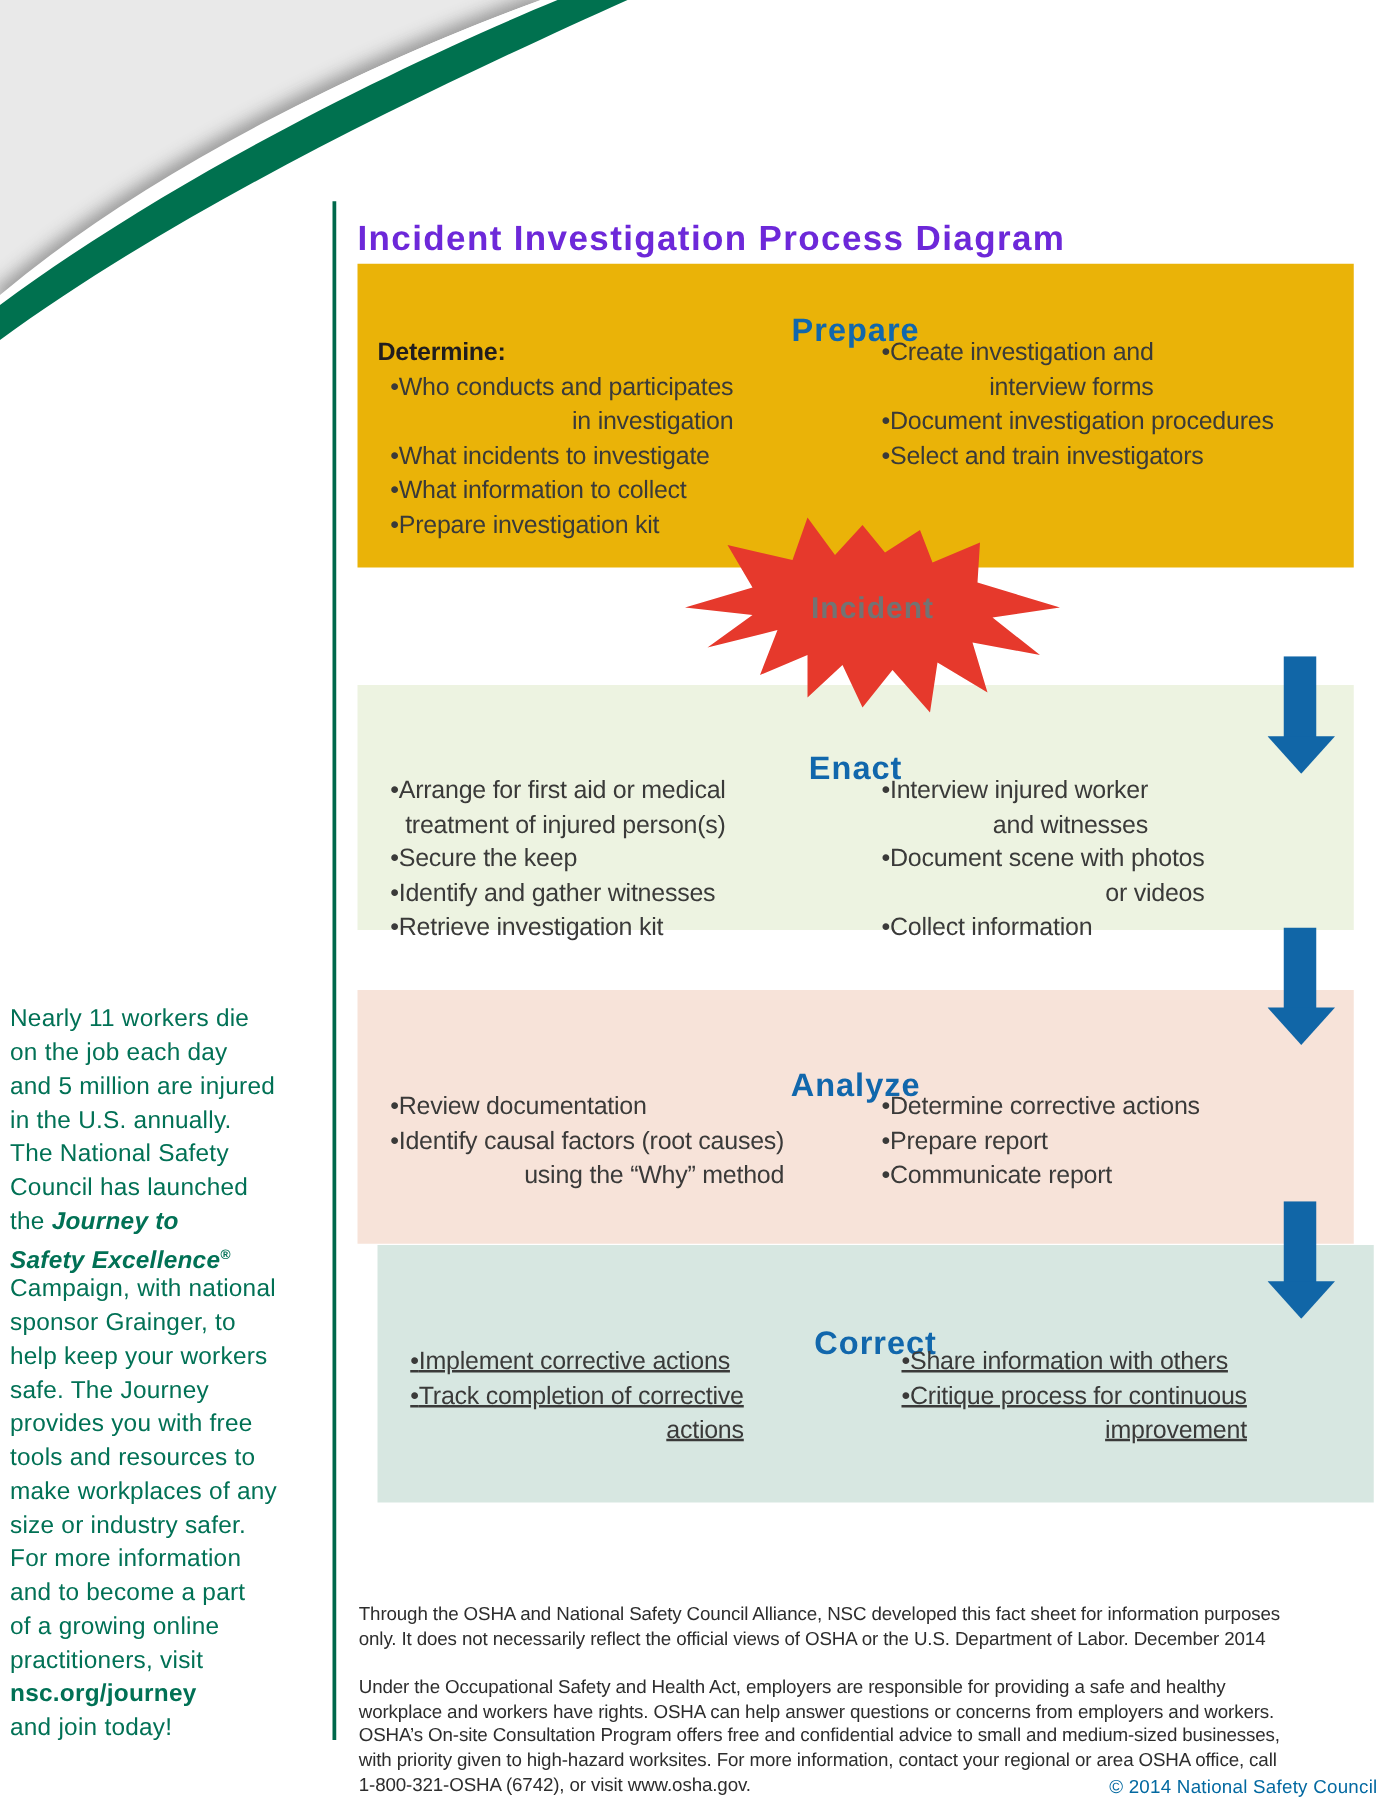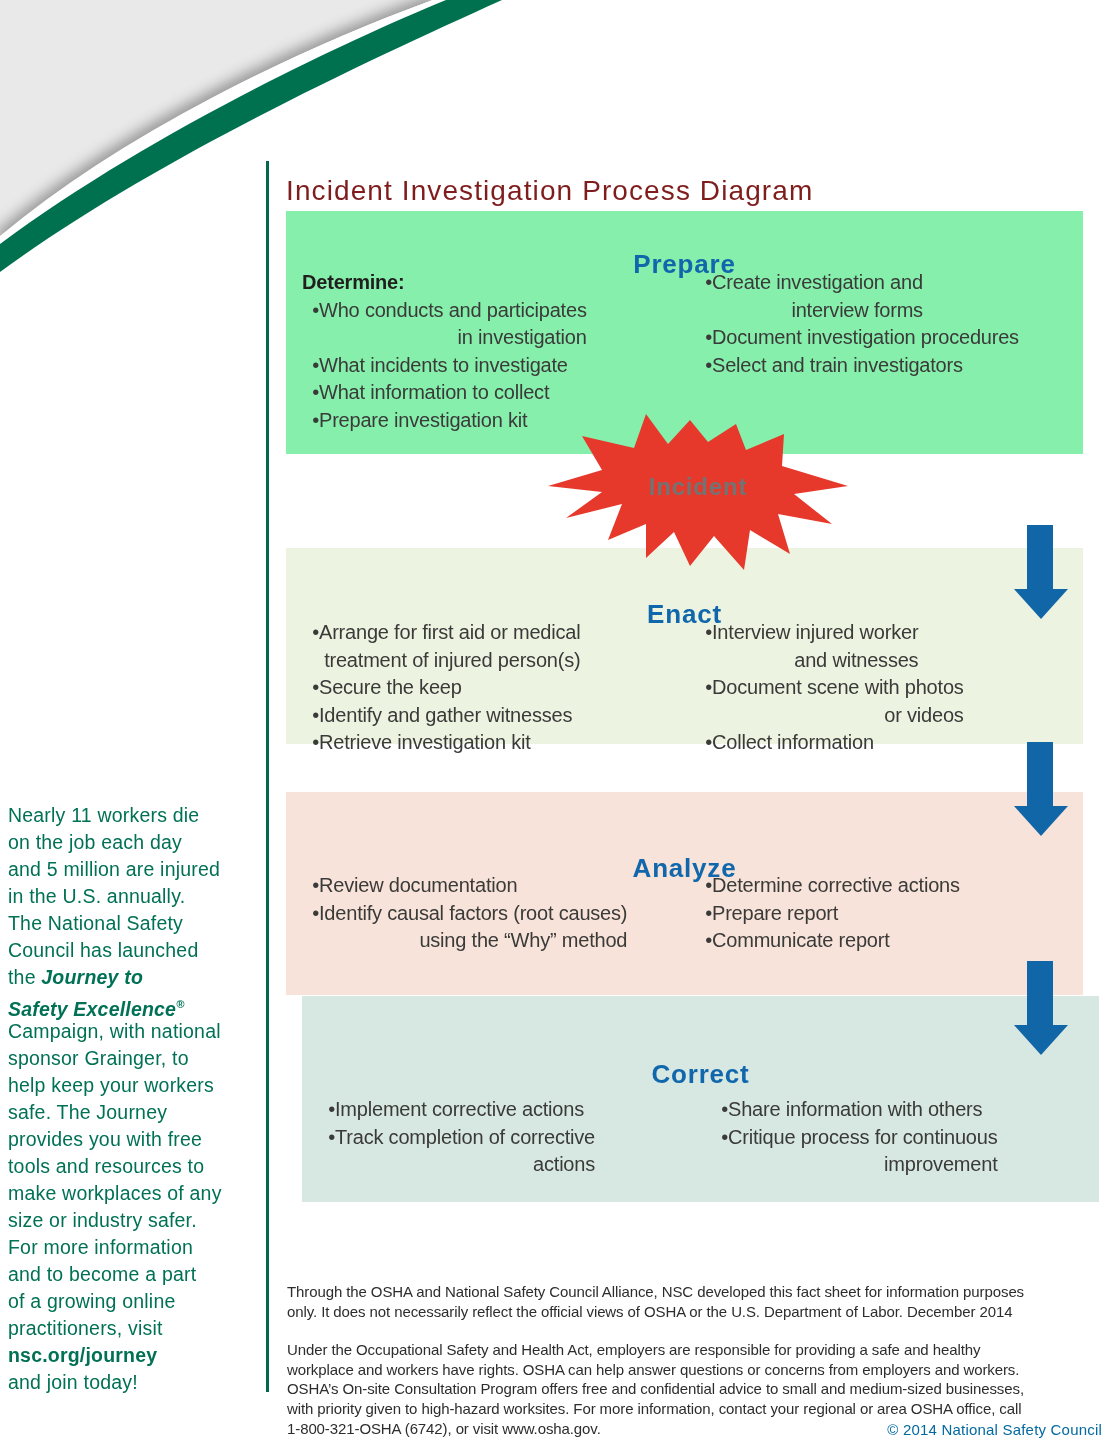--- a/index.html
+++ b/index.html
@@ -6,51 +6,51 @@
   .page{
     position:relative;width:1118px;height:1449px;background:#ffffff;overflow:hidden;
     font-family:"Liberation Sans", sans-serif;
   }
   
   .swoosh{position:absolute;left:0;top:0;}
   
   .vline{position:absolute;left:266px;top:161px;width:3px;height:1231px;background:#00684b;}
   
   .title{
-    position:absolute;left:286px;top:156px;font-size:28px;font-weight:normal;
-    color:#7f1d1d;letter-spacing:1.1px;white-space:nowrap;
+    position:absolute;left:286px;top:156px;font-size:28px;font-weight:bold;
+    color:#6d28d9;letter-spacing:1.1px;white-space:nowrap;
   }
   
   .sidebar{position:absolute;left:8px;top:802px;width:258px;font-size:19.5px;line-height:27px;color:#01715ا;}
   .sidebar{color:#017155;letter-spacing:0.2px;}
   .sb-line{height:27px;white-space:nowrap;}
   .seg-b{font-weight:bold;}
   .seg-bi{font-weight:bold;font-style:italic;}
   .seg-sup{font-weight:bold;font-style:italic;font-size:11px;vertical-align:super;}
   
   .section{position:absolute;left:286px;width:797px;}
-  #sec-prepare{top:211px;height:243px;background:#86efac;}
+  #sec-prepare{top:211px;height:243px;background:#eab308;}
   #sec-enact{top:548px;height:196px;background:#edf3e1;}
   #sec-analyze{top:792px;height:203px;background:#f7e3d9;}
   #sec-correct{top:996px;height:206px;background:#d7e7e1;margin-left:16px;}
   .sec-h{
     position:absolute;left:0;width:100%;text-align:center;font-weight:bold;
     font-size:26px;color:#1167ac;letter-spacing:0.8px;
   }
   #sec-prepare .sec-h{top:16px;}
   #sec-enact .sec-h{top:29px;}
   #sec-analyze .sec-h{top:39px;}
   #sec-correct .sec-h{top:41px;}
   .col{position:absolute;font-size:20px;line-height:27.5px;color:#3a3a39;letter-spacing:-0.2px;}
   .col-l{left:16px;width:382px;}
   .col-r{left:409px;width:386px;}
   #sec-prepare .col{top:58px;}
   #sec-enact .col{top:71px;}
   #sec-analyze .col{top:80px;}
-  #sec-correct .col{top:100px;}
+  #sec-correct .col{top:80px;text-decoration:underline;}
   .lead{font-weight:bold;color:#211e1e;}
   ul.blist{list-style:none;margin:0;padding:0;text-align:right;}
   li.bullet{display:flex;}
   li.bullet::before{content:"\2022";width:17px;flex:none;}
   li.bullet .txt{white-space:pre-line;}
   
   .star{position:absolute;left:548px;top:412px;width:300px;height:162px;}
   .star-label{
     position:absolute;left:548px;top:473px;width:300px;text-align:center;
     color:#737373;font-weight:bold;font-size:24px;letter-spacing:0.8px;

